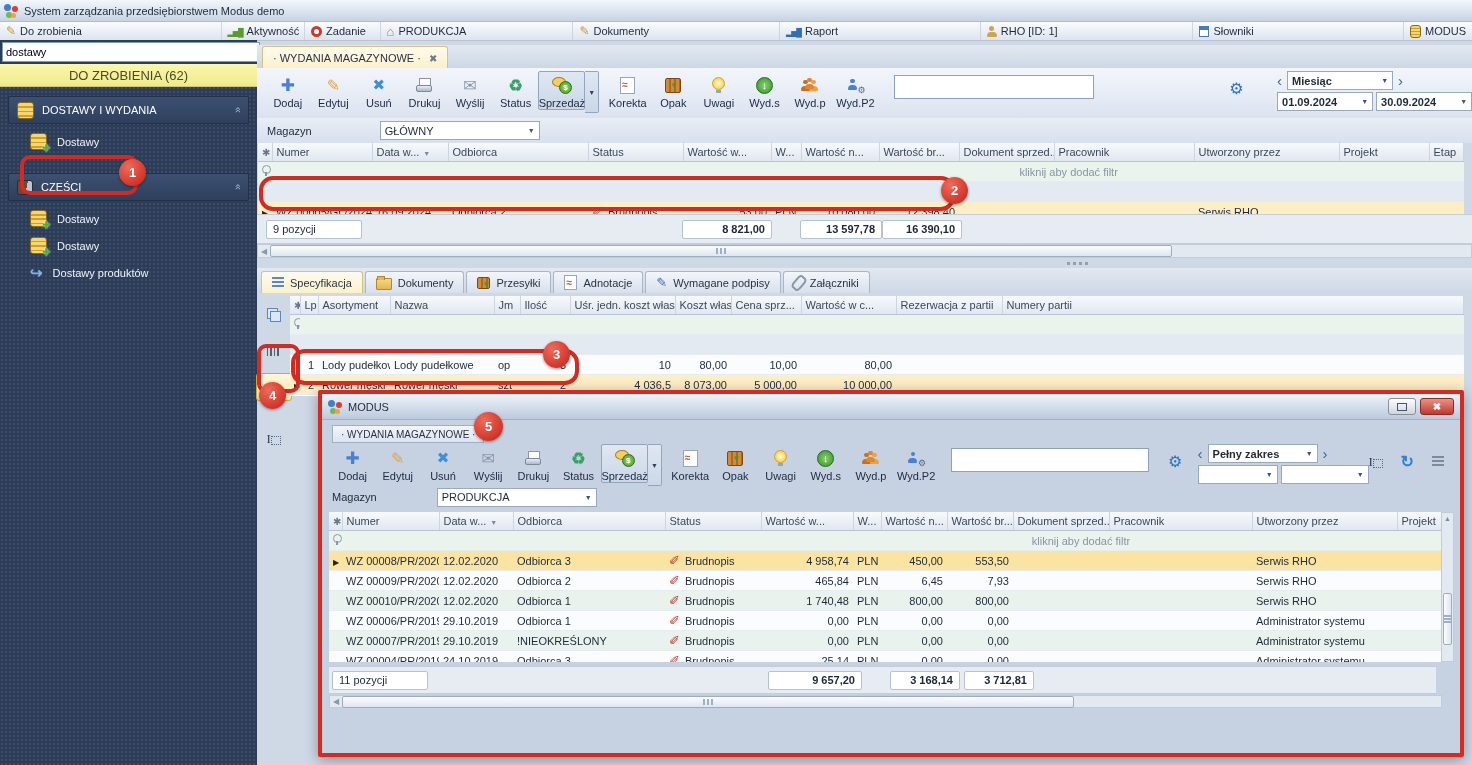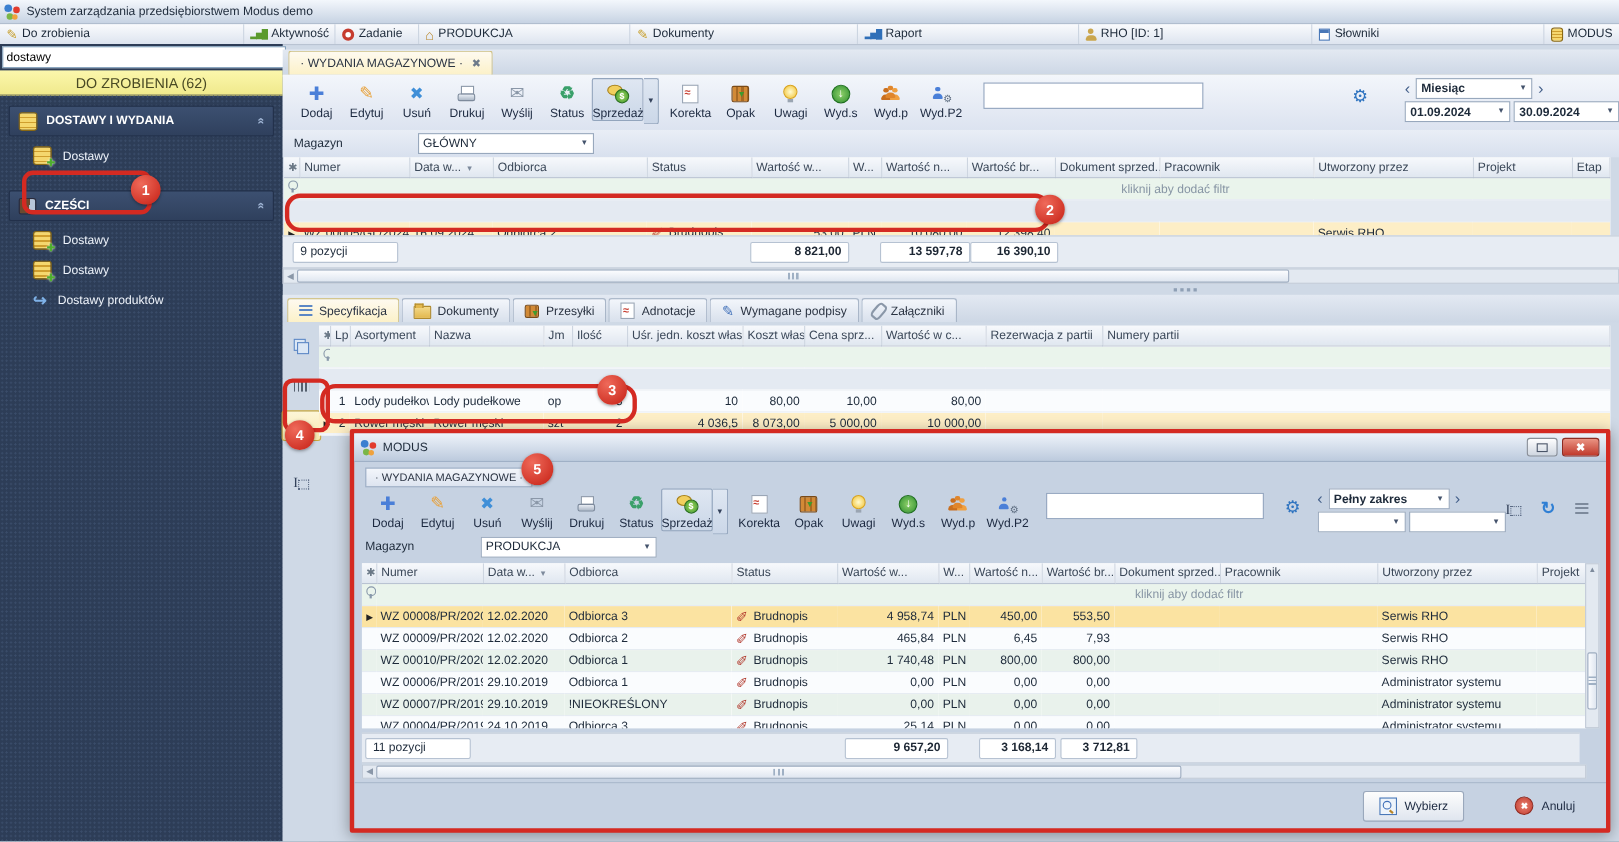--- a/index.html
+++ b/index.html
@@ -38,21 +38,21 @@
 
   
   .sidebar{left:0;top:40px;width:257px;height:725px;background:#2d3d57;}
   .side-search{position:absolute;left:2px;top:2px;width:250px;height:18px;border:1px solid #7f9db9;
     font-family:"Liberation Sans",sans-serif;font-size:11px;padding:0 3px;}
   .todo{position:absolute;left:0;top:24px;width:257px;height:22px;background:linear-gradient(#fbf7ac,#f0e98c);
     border-bottom:1px solid #cfc66e;color:#4a4a24;font-size:13px;display:flex;align-items:center;justify-content:center;}
   .nav{position:absolute;left:0;top:46px;width:257px;bottom:0;
     background-image:radial-gradient(#3a4c69 1px,transparent 1px);background-size:4px 4px;}
   .navgroup{margin:10px 8px 4px 8px;height:26px;display:flex;align-items:center;gap:8px;padding:0 8px;
-    background:linear-gradient(#49608426,#2f405d);background-color:#3a4d6d;border:1px solid #22304a;border-radius:2px;color:#fff;font-weight:bold;justify-content:center;}
+    background:linear-gradient(#49608426,#2f405d);background-color:#3a4d6d;border:1px solid #22304a;border-radius:2px;color:#fff;font-weight:normal;justify-content:center;}
   .navgroup .chev{margin-left:auto;color:#9fb4d4;transform:rotate(-90deg);font-size:11px;}
   .navgroup .chev::before{content:"»";}
   .navitem{margin-left:30px;height:27px;display:flex;align-items:center;gap:10px;color:#eef3fa;cursor:pointer;}
   .si{position:relative;display:inline-block;}
   .si-coins{width:15px;height:15px;border:1px solid #8a6914;border-radius:3px;
     background:repeating-linear-gradient(#f5d76e 0 3px,#cf9e2e 3px 4.5px);}
   .ov-plus::after{content:"✚";position:absolute;right:-4px;bottom:-4px;color:#4fae2f;font-size:9px;font-weight:bold;text-shadow:0 0 2px #fff;}
   .ov-x::after{content:"✖";position:absolute;right:-4px;bottom:-4px;color:#d13b2e;font-size:9px;font-weight:bold;text-shadow:0 0 2px #fff;}
   .si-book{width:14px;height:13px;background:linear-gradient(100deg,#6a4a30 60%,#b9c6d8 60%);border:1px solid #2a2a3a;border-radius:2px 3px 3px 2px;}
   .si-flag::before{content:"⚑";color:#4fae2f;font-size:15px;}
@@ -886,30 +886,20 @@
       <div class="sumbox num" style="margin-left:340px;width:94px">9 657,20</div>
       <div class="sumbox num" style="margin-left:28px;width:70px">3 168,14</div>
       <div class="sumbox num" style="margin-left:4px;width:70px">3 712,81</div>
     </div>
 
     <div class="mhscroll hscroll">
       <span class="harrow">◀</span>
       <div class="hthumb" style="width:730px"></div>
     </div>
 
-    <div class="mfooter">
-      <div class="btn">
-        <span class="ico-mag"></span>
-        <span>Wybierz</span>
-      </div>
-      <div class="flatbtn">
-        <span class="ico-cancel"></span>
-        <span>Anuluj</span>
-      </div>
-    </div>
   </div>
 
   <div class="ann" style="left:20px;top:155px;width:110px;height:32px;border-radius:10px"></div>
   <div class="abadge" style="left:119px;top:159px;width:27px;height:27px;font-size:13px">1</div>
 
   <div class="ann" style="left:259px;top:176px;width:688px;height:27px;border-radius:14px"></div>
   <div class="abadge" style="left:941px;top:177px;width:27px;height:27px;font-size:13px">2</div>
 
   <div class="ann" style="left:291px;top:349px;width:280px;height:28px;border-radius:14px"></div>
   <div class="abadge" style="left:543px;top:341px;width:27px;height:27px;font-size:13px">3</div>

